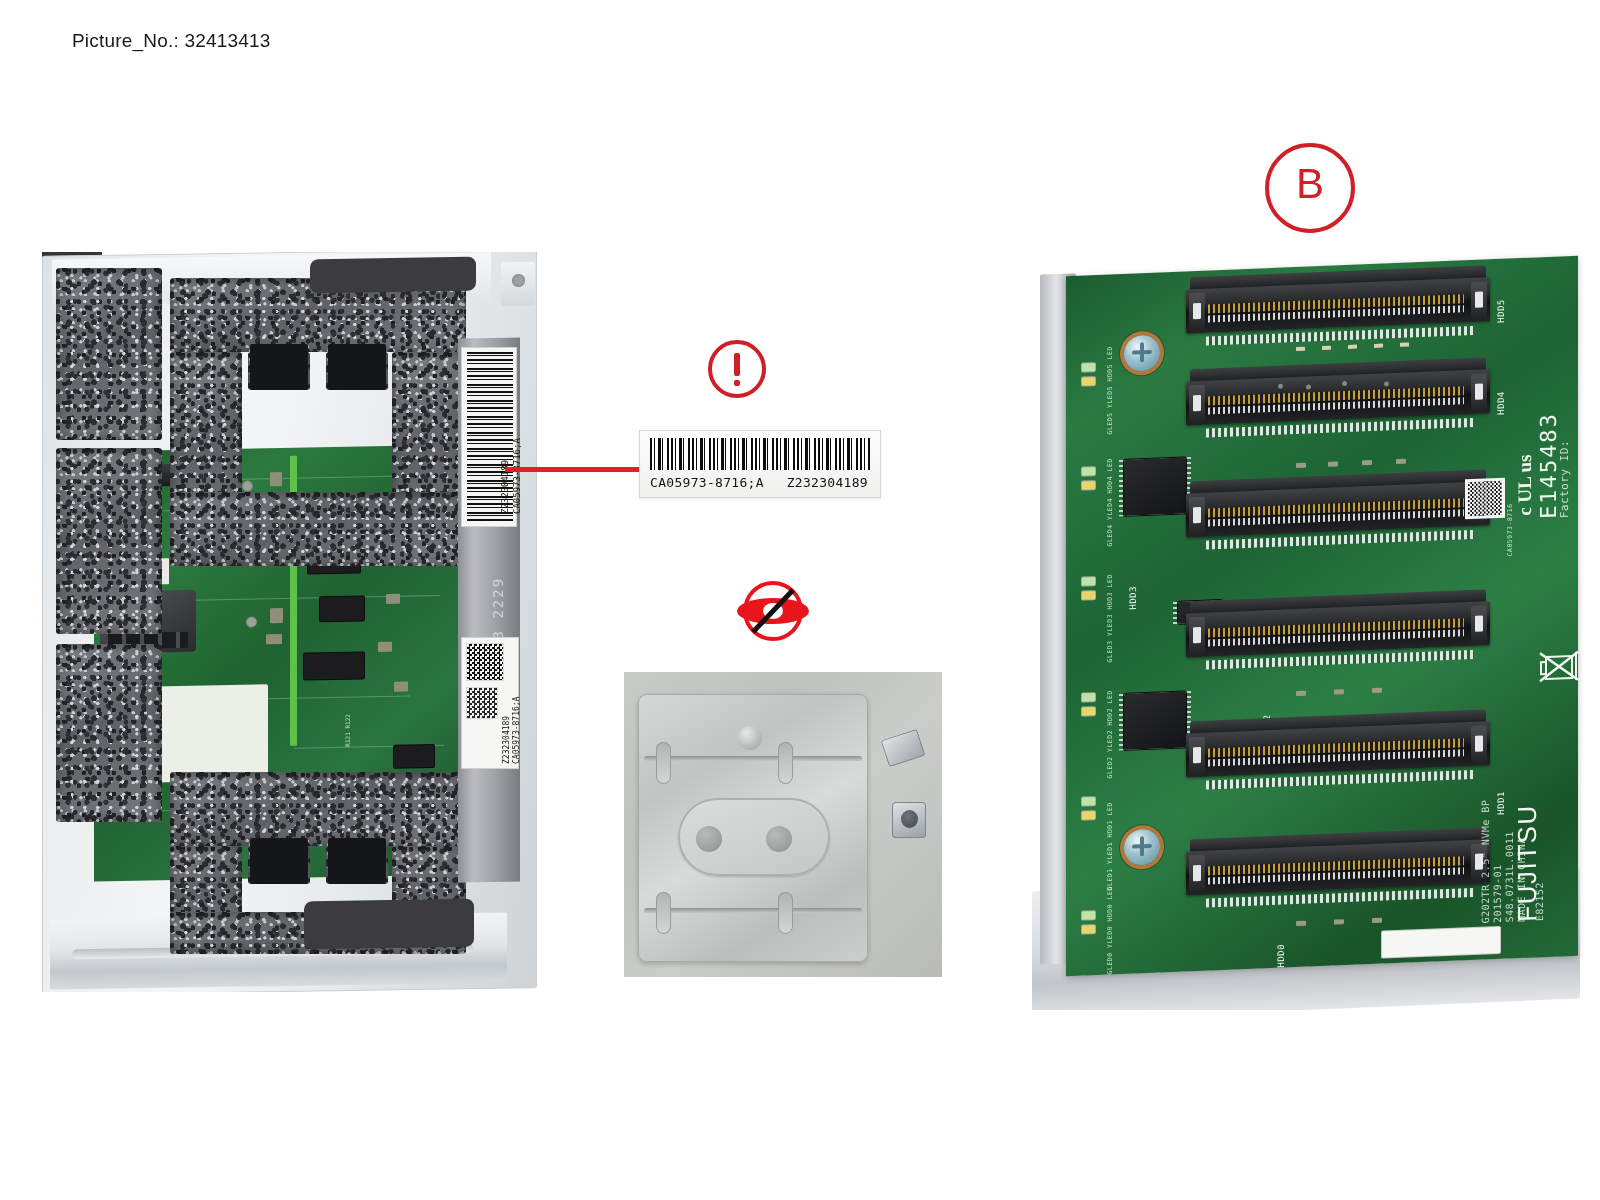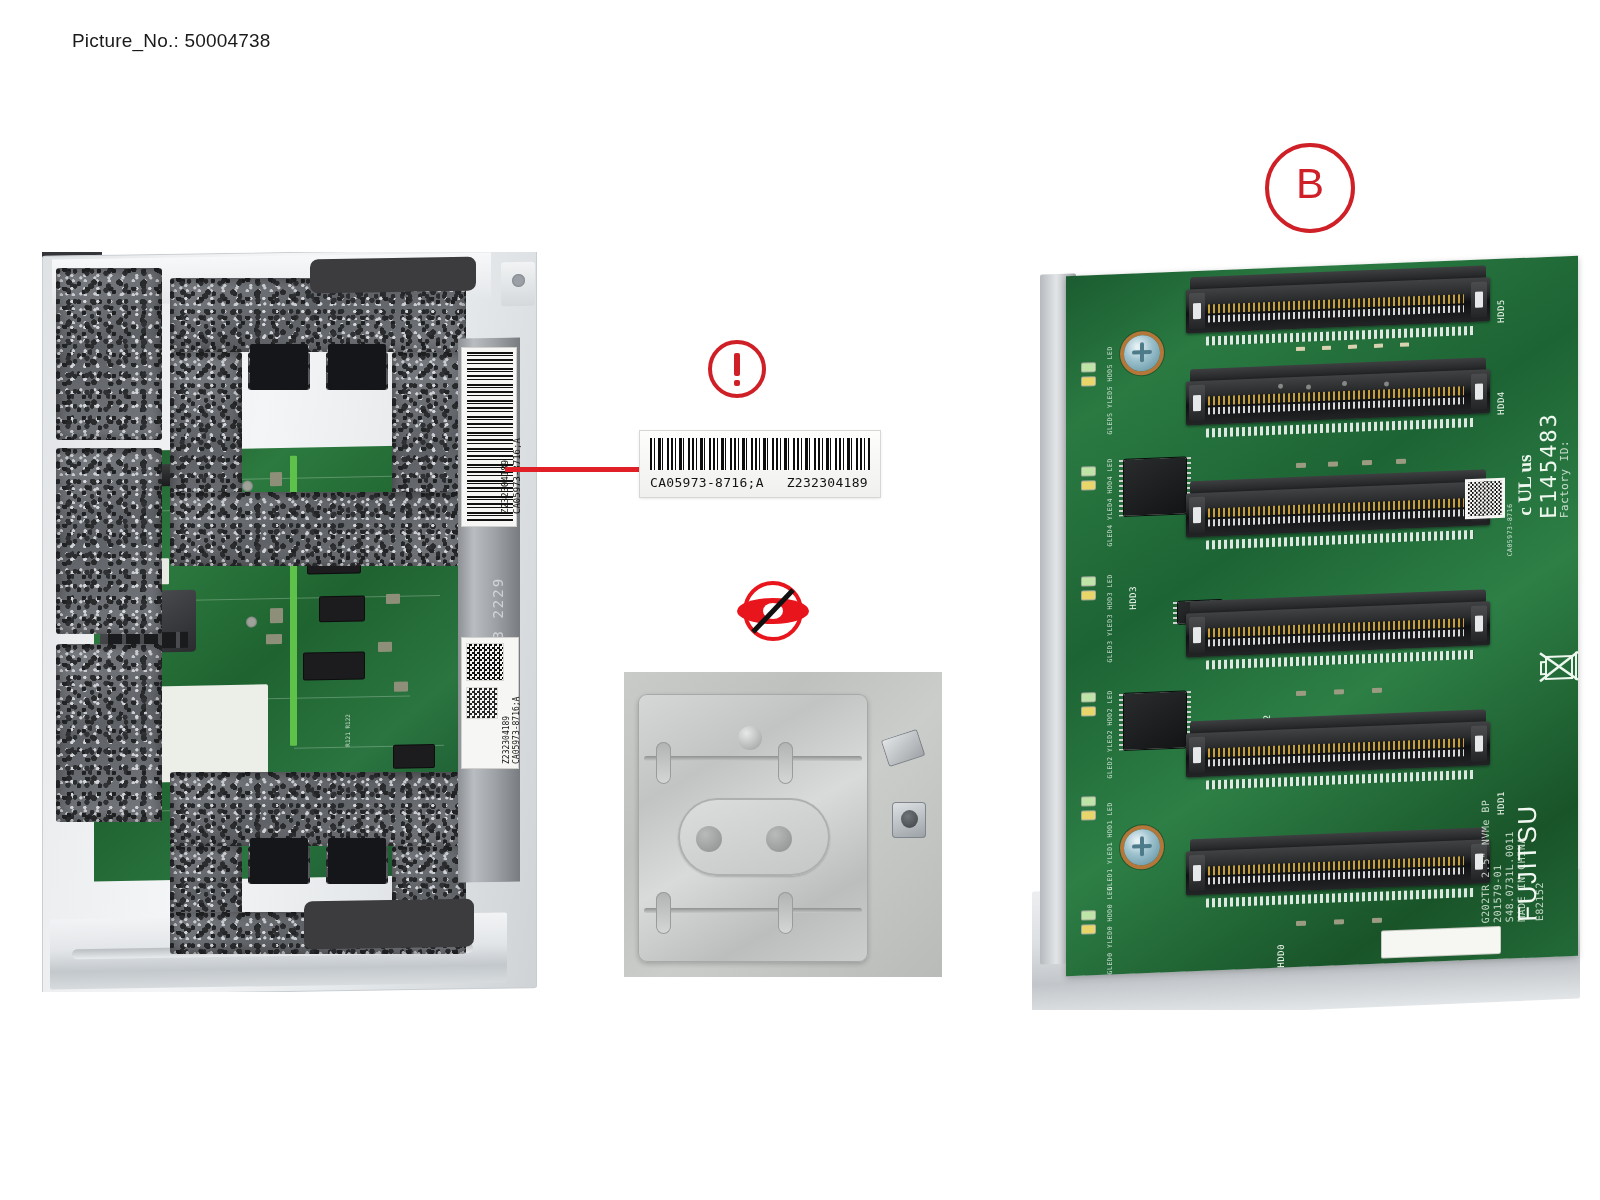--- a/index.html
+++ b/index.html
@@ -183,21 +183,21 @@
     transform:rotate(-90deg);transform-origin:left top;white-space:nowrap;}
   .board-qr{position:absolute;background:repeating-conic-gradient(#0f0f0f 0% 25%,#f5f5f3 0% 50%) 0 0/4px 4px;
     box-shadow:0 0 0 3px #f5f5f3;transform:rotate(-90deg);transform-origin:left top;}
   .wlabel{position:absolute;background:#f6f7f3;box-shadow:0 0 0 1px #c8cac3;border-radius:1px;}
 
   .nosel{user-select:none;}
 </style>
 </head>
 <body class="nosel">
 
-<div class="header">Picture_No.: 50004738</div>
+<div class="header">Picture_No.: 32413413</div>
 
 <div class="photo" id="asm-left">
 
   <div class="chassis"></div>
   <div class="chassis-top"></div>
   <div class="chassis-tab"></div>
   <div class="chassis-bot"></div>
 
   <div class="pcb-l">
     <div class="trace" style="left:6px;top:30px;width:330px;"></div>

